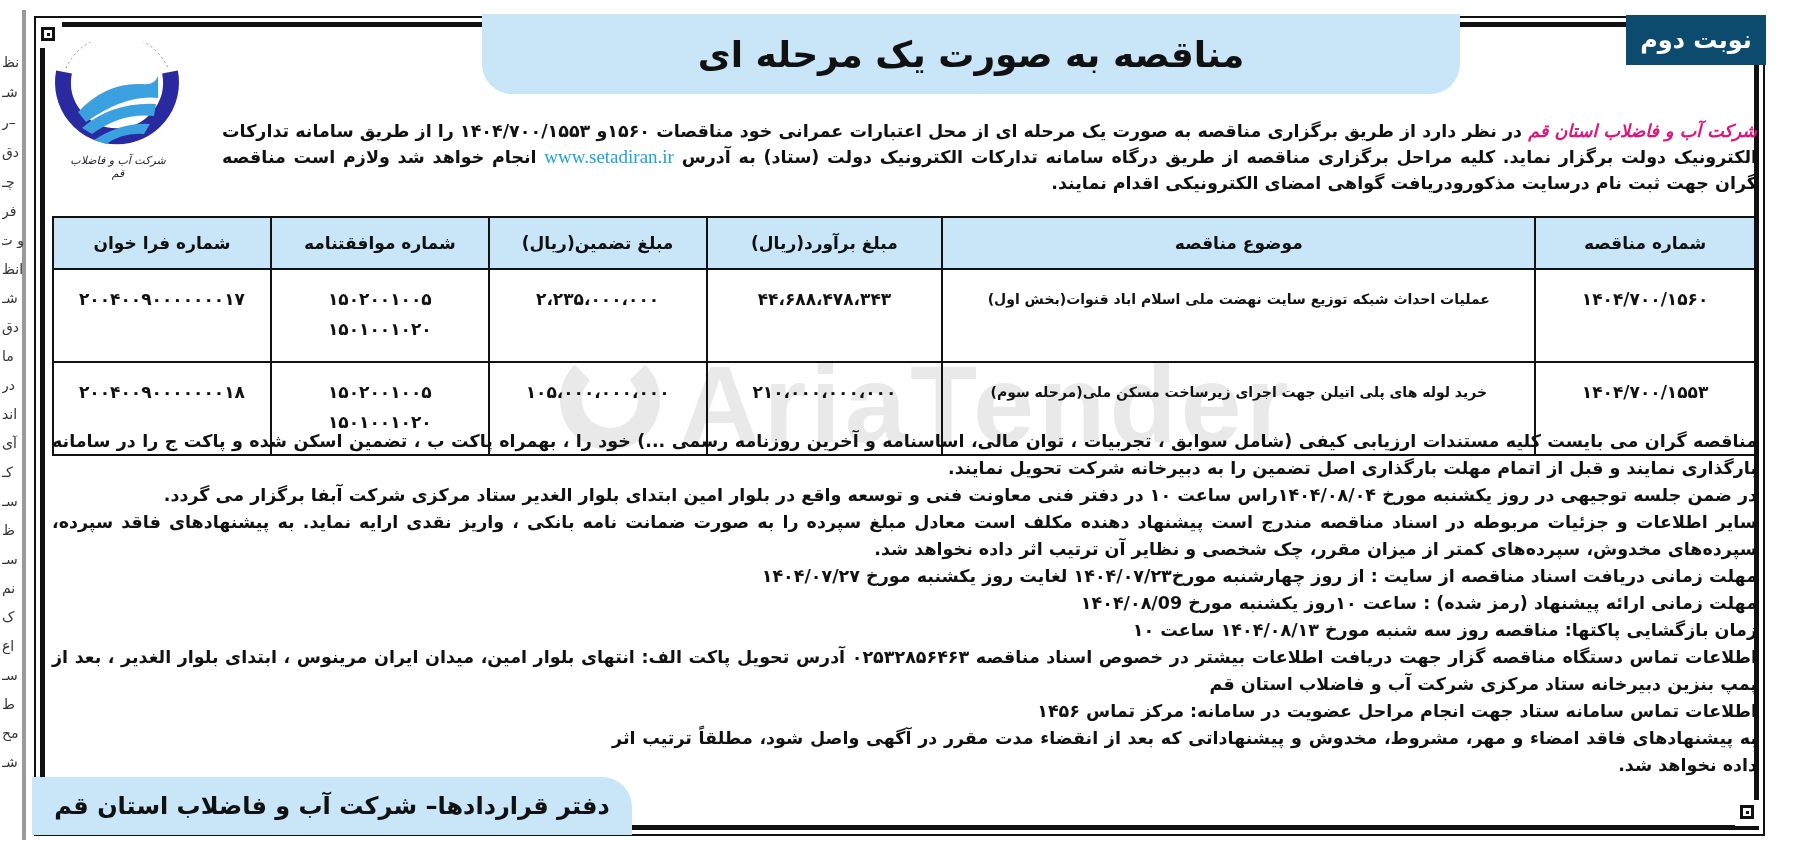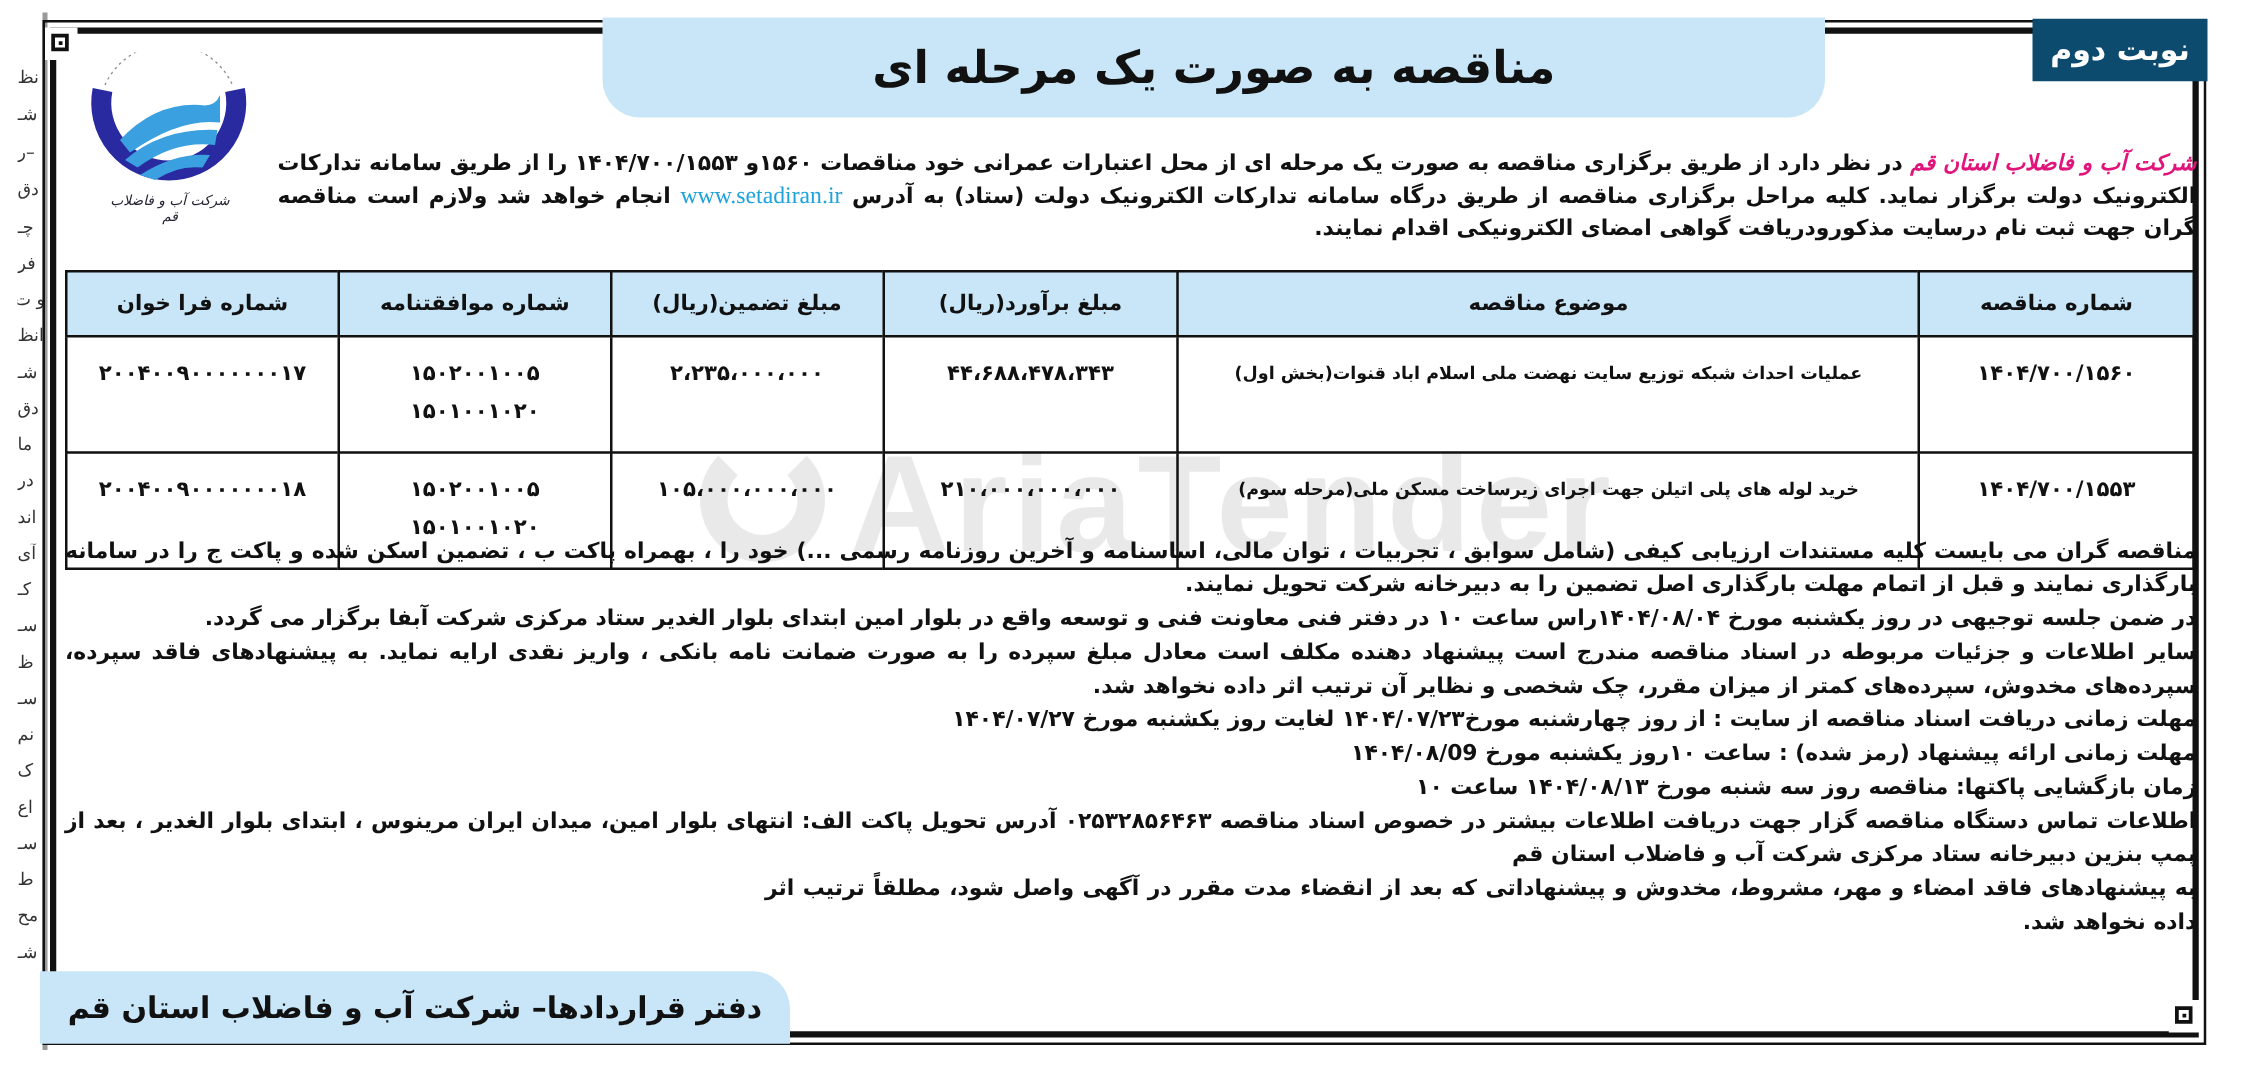--- a/index.html
+++ b/index.html
@@ -1,21 +1,21 @@
 <!DOCTYPE html>
 <html><head>
 <meta charset="utf-8">
 <style>
   html, body { margin: 0; padding: 0; }
   body {
     width: 1795px; height: 855px; background: #ffffff; position: relative; overflow: hidden;
     font-family: "DejaVu Sans", "Liberation Sans", sans-serif; color: #111;
   }
   
-  .left-strip { position: absolute; left: 12px; top: 0; width: 26px; height: 855px; overflow: hidden; }
+  .left-strip { position: absolute; left: 0; top: 0; width: 26px; height: 855px; overflow: hidden; }
   .left-strip .frag { position: absolute; left: 2px; font-size: 14px; color: #333; white-space: nowrap; direction: rtl; width: 22px; overflow: hidden; text-align: left; }
   .left-strip .gray-bar { position: absolute; left: 22px; top: 10px; width: 5px; height: 830px; background: #9a9a9a; }
 
   
   .frame-outer { position: absolute; left: 34px; top: 16px; width: 1731px; height: 820px; border: 2px solid #111; box-sizing: border-box; }
   .frame-inner { position: absolute; left: 40px; top: 22px; width: 1719px; height: 808px; border: 5px solid #111; box-sizing: border-box; }
   .corner { position: absolute; width: 26px; height: 26px; background: #fff; }
   .corner .sq { position: absolute; left: 5px; top: 5px; width: 14px; height: 14px; border: 3px solid #111; box-sizing: border-box; background: #fff; }
   .corner .sq::after { content: ""; position: absolute; left: 3px; top: 3px; width: 3px; height: 3px; background: #111; }
   .corner-tl { left: 36px; top: 22px; }
@@ -28,21 +28,21 @@
   }
   .title-banner h1 { margin: 0; font-size: 36px; font-weight: bold; direction: rtl; color: #111; }
 
   
   .badge {
     position: absolute; left: 1626px; top: 15px; width: 140px; height: 50px; background: #0c4a6e;
     color: #fff; font-size: 24px; font-weight: bold; display: flex; align-items: center; justify-content: center; direction: rtl;
   }
 
   
-  .logo { position: absolute; left: 64px; top: 42px; width: 142px; height: 140px; }
+  .logo { position: absolute; left: 46px; top: 42px; width: 142px; height: 140px; }
   .logo .logo-caption { position: absolute; left: 22px; top: 112px; width: 100px; text-align: center; font-size: 11px; font-style: italic; color: #223; direction: rtl; }
 
   
   .intro {
     position: absolute; left: 222px; top: 118px; width: 1535px; direction: rtl; text-align: justify;
     font-size: 17.5px; font-weight: bold; line-height: 26px; text-align-last: right;
   }
   .intro .brand { color: #e0147a; font-style: italic; }
   .intro .url { color: #1fa3dc; font-weight: normal; font-family: "Liberation Serif", "DejaVu Serif", serif; font-size: 19px; }
 
@@ -189,18 +189,19 @@
 </table>
 
 <div class="body-text">
   <p>مناقصه گران می بایست کلیه مستندات ارزیابی کیفی (شامل سوابق ، تجربیات ، توان مالی، اساسنامه و آخرین روزنامه رسمی ...) خود را ، بهمراه پاکت ب ، تضمین اسکن شده و پاکت ج را در سامانه بارگذاری نمایند و قبل از اتمام مهلت بارگذاری اصل تضمین را به دبیرخانه شرکت تحویل نمایند.</p>
   <p>در ضمن جلسه توجیهی در روز یکشنبه مورخ ۱۴۰۴/۰۸/۰۴راس ساعت ۱۰ در دفتر فنی معاونت فنی و توسعه واقع در بلوار امین ابتدای بلوار الغدیر ستاد مرکزی شرکت آبفا برگزار می گردد.</p>
   <p>سایر اطلاعات و جزئیات مربوطه در اسناد مناقصه مندرج است پیشنهاد دهنده مکلف است معادل مبلغ سپرده را به صورت ضمانت نامه بانکی ، واریز نقدی ارایه نماید. به پیشنهادهای فاقد سپرده، سپرده‌های مخدوش، سپرده‌های کمتر از میزان مقرر، چک شخصی و نظایر آن ترتیب اثر داده نخواهد شد.</p>
   <p>مهلت زمانی دریافت اسناد مناقصه از سایت : از روز چهارشنبه مورخ۱۴۰۴/۰۷/۲۳ لغایت روز یکشنبه مورخ ۱۴۰۴/۰۷/۲۷</p>
   <p>مهلت زمانی ارائه پیشنهاد (رمز شده) : ساعت ۱۰روز یکشنبه مورخ ۱۴۰۴/۰۸/09</p>
   <p>زمان بازگشایی پاکتها: مناقصه روز سه شنبه مورخ ۱۴۰۴/۰۸/۱۳ ساعت ۱۰</p>
   <p>اطلاعات تماس دستگاه مناقصه گزار جهت دریافت اطلاعات بیشتر در خصوص اسناد مناقصه ۰۲۵۳۲۸۵۶۴۶۳ آدرس تحویل پاکت الف: انتهای بلوار امین، میدان ایران مرینوس ، ابتدای بلوار الغدیر ، بعد از پمپ بنزین دبیرخانه ستاد مرکزی شرکت آب و فاضلاب استان قم</p>
+  <p>اطلاعات تماس سامانه ستاد جهت انجام مراحل عضویت در سامانه: مرکز تماس ۱۴۵۶</p>
   <p class="last-left" style="padding-right:0; padding-left:560px;">به پیشنهادهای فاقد امضاء و مهر، مشروط، مخدوش و پیشنهاداتی که بعد از انقضاء مدت مقرر در آگهی واصل شود، مطلقاً ترتیب اثر داده نخواهد شد.</p>
 </div>
 
 <div class="footer-banner">
   <span>دفتر قراردادها– شرکت آب و فاضلاب استان قم</span>
 </div>
 
 </body></html>

